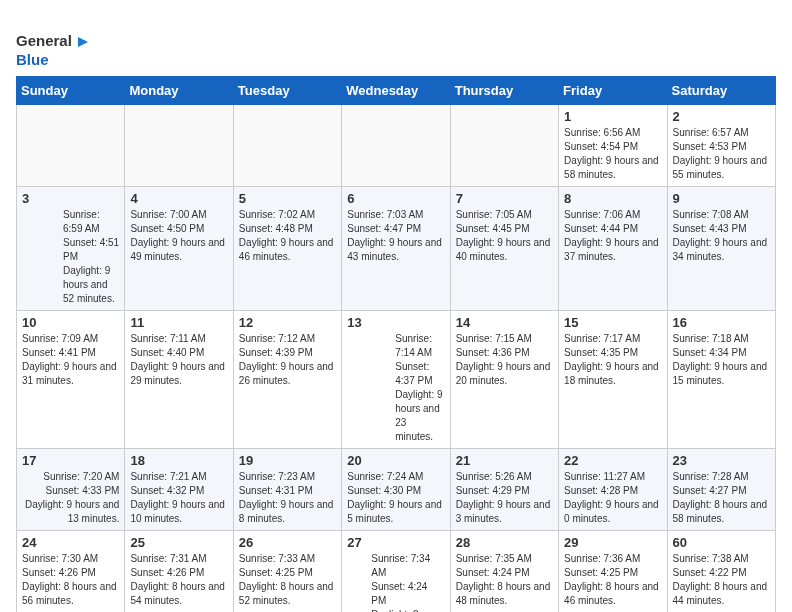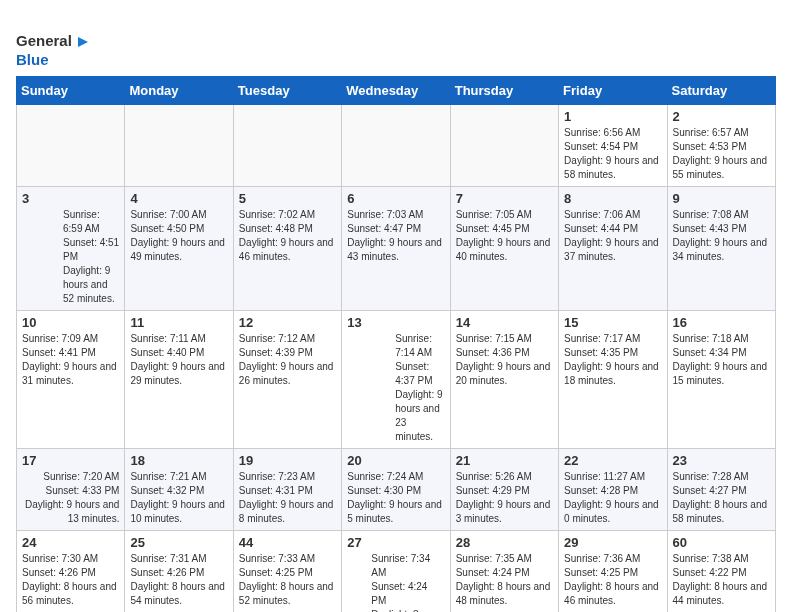--- a/index.html
+++ b/index.html
@@ -262,21 +262,21 @@
 Sunset: 4:26 PM
 Daylight: 8 hours and 56 minutes.</div>
         </td>
         <td>
           <span class="day-num">25</span>
           <div class="day-info" style="white-space: pre-line;">Sunrise: 7:31 AM
 Sunset: 4:26 PM
 Daylight: 8 hours and 54 minutes.</div>
         </td>
         <td>
-          <span class="day-num">44</span>
+          <span class="day-num">26</span>
           <div class="day-info" style="white-space: pre-line;">Sunrise: 7:33 AM
 Sunset: 4:25 PM
 Daylight: 8 hours and 52 minutes.</div>
         </td>
         <td>
           <span class="day-num">27</span>
           <div class="day-info" style="white-space: pre-line; margin-left: 24px;">Sunrise: 7:34 AM
 Sunset: 4:24 PM
 Daylight: 8 hours and 50 minutes.</div>
         </td>

